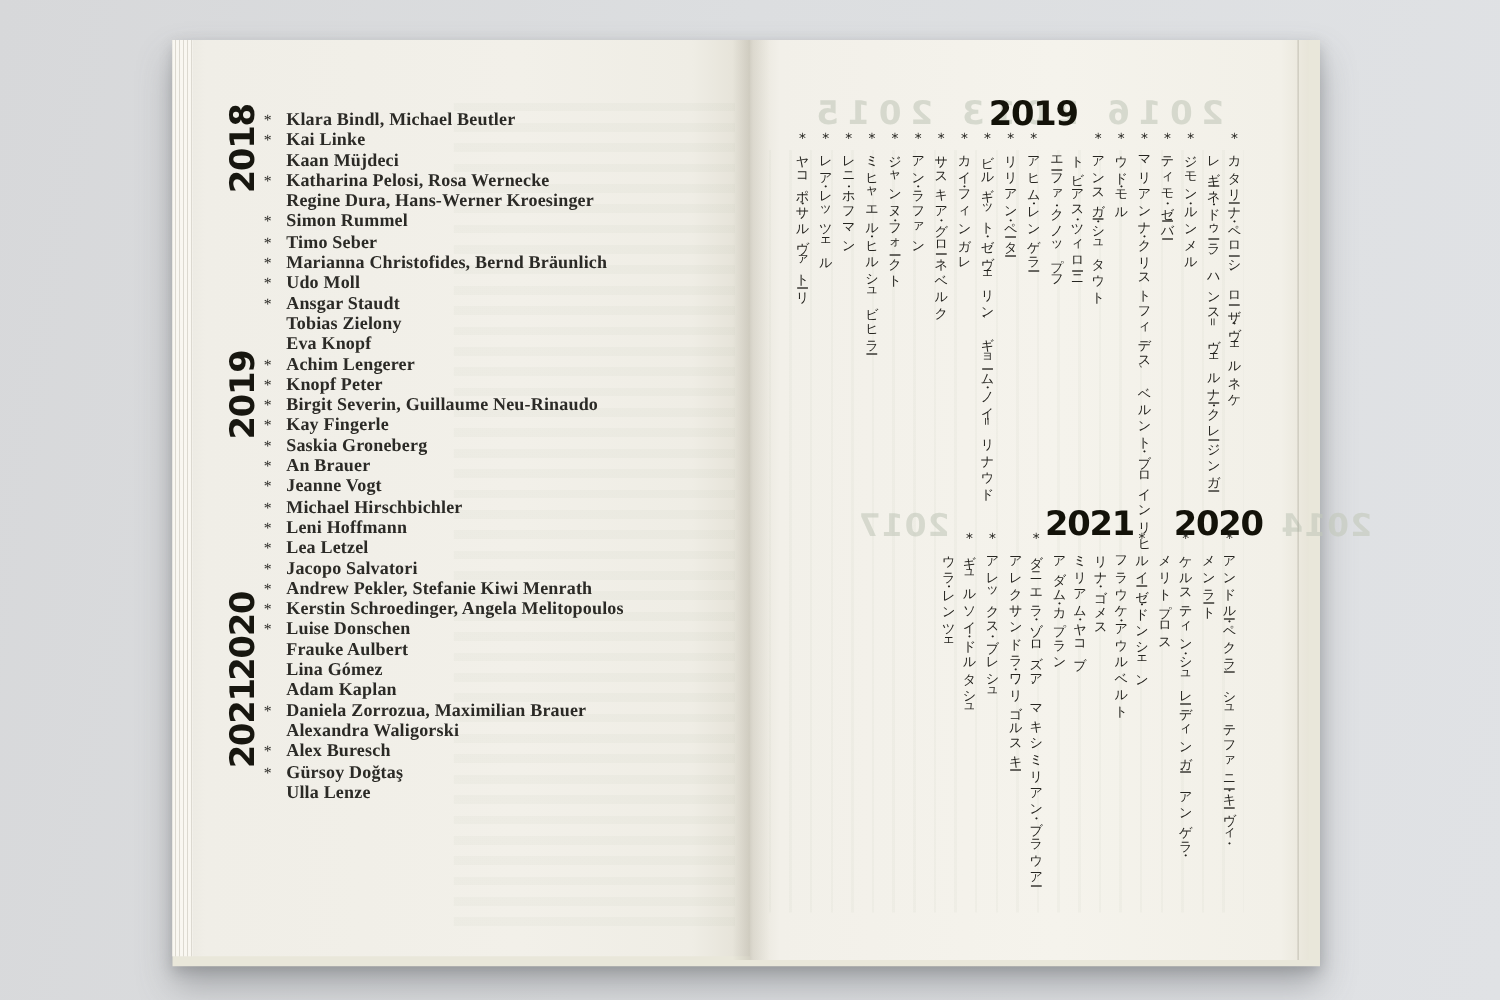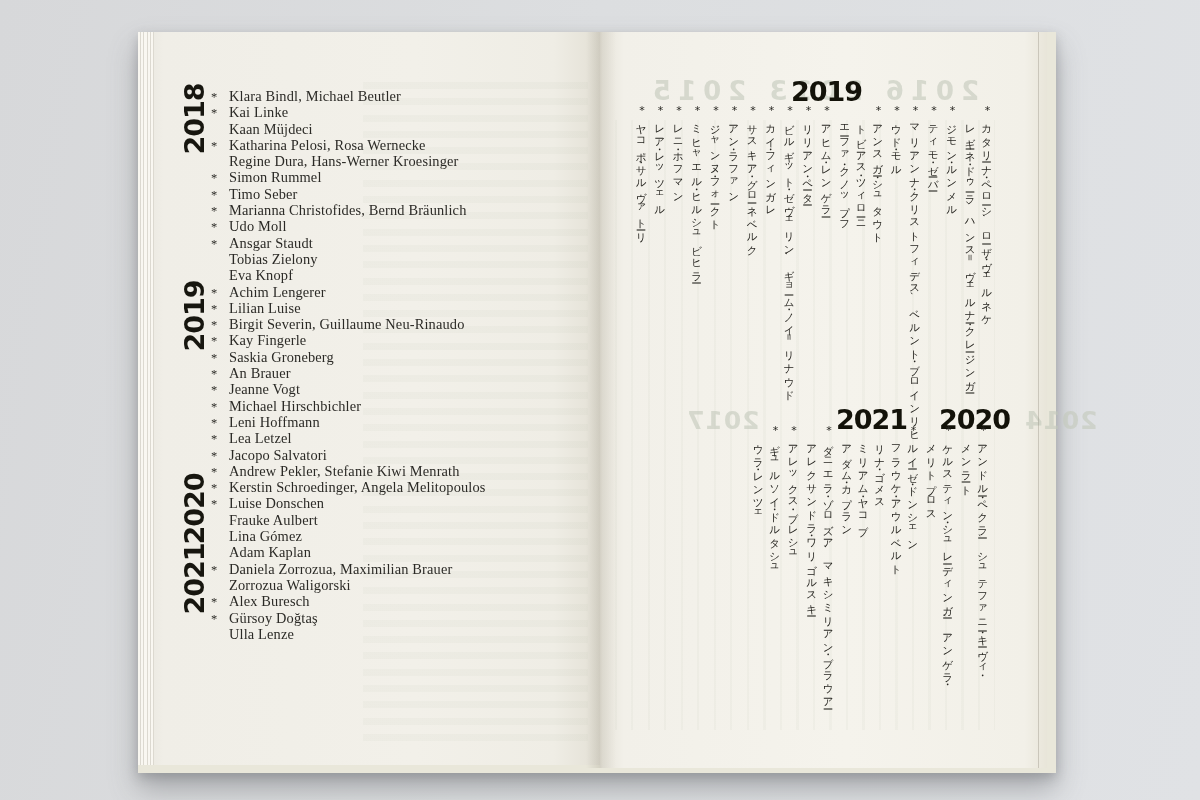--- a/index.html
+++ b/index.html
@@ -31,21 +31,21 @@
   .ghost-years{position:absolute;font-family:"DejaVu Sans",sans-serif;font-weight:bold;
         color:#c3c9bb;transform:scaleX(-1);filter:blur(.5px);opacity:.6;white-space:nowrap;}
   .ghost-top{left:46px;top:44px;font-size:26px;letter-spacing:7px;}
   .ghost-mid-l{left:86px;top:374px;font-size:25px;letter-spacing:1px;}
   .ghost-mid-r{left:424px;top:374px;font-size:25px;letter-spacing:1px;}
 
   
   .entries{position:absolute;left:72px;top:56px;color:#2b2a26;}
   .entry{display:flex;height:16.3px;align-items:baseline;white-space:nowrap;}
   .entry .st{width:18px;font-size:12.5px;padding-left:1px;color:#2b2a26;}
-  .entry .nm{font-size:14.4px;letter-spacing:.15px;}
+  .entry .nm{font-size:14.4px;letter-spacing:.15px;font-weight:bold;}
 
   
   .yl{position:absolute;width:90px;height:28px;line-height:28px;text-align:center;
       transform:rotate(-90deg);font-family:"DejaVu Sans",sans-serif;font-weight:bold;
       font-size:27px;letter-spacing:-1px;color:#17160f;}
   .yl-2018{left:12px;top:73px;}
   .yl-2019{left:12px;top:270px;}
   .yl-2020{left:12px;top:463px;}
   .yl-2021{left:12px;top:533px;}
 
@@ -127,21 +127,21 @@
           <div class="entry">
             <span class="st"></span>
             <span class="nm">Eva Knopf</span>
           </div>
           <div class="entry">
             <span class="st">*</span>
             <span class="nm">Achim Lengerer</span>
           </div>
           <div class="entry">
             <span class="st">*</span>
-            <span class="nm">Lilian Luise</span>
+            <span class="nm">Knopf Peter</span>
           </div>
           <div class="entry">
             <span class="st">*</span>
             <span class="nm">Birgit Severin, Guillaume Neu-Rinaudo</span>
           </div>
           <div class="entry">
             <span class="st">*</span>
             <span class="nm">Kay Fingerle</span>
           </div>
           <div class="entry">
@@ -195,21 +195,21 @@
           <div class="entry">
             <span class="st"></span>
             <span class="nm">Adam Kaplan</span>
           </div>
           <div class="entry">
             <span class="st">*</span>
             <span class="nm">Daniela Zorrozua, Maximilian Brauer</span>
           </div>
           <div class="entry">
             <span class="st"></span>
-            <span class="nm">Zorrozua Waligorski</span>
+            <span class="nm">Alexandra Waligorski</span>
           </div>
           <div class="entry">
             <span class="st">*</span>
             <span class="nm">Alex Buresch</span>
           </div>
           <div class="entry">
             <span class="st">*</span>
             <span class="nm">Gürsoy Doğtaş</span>
           </div>
           <div class="entry">

